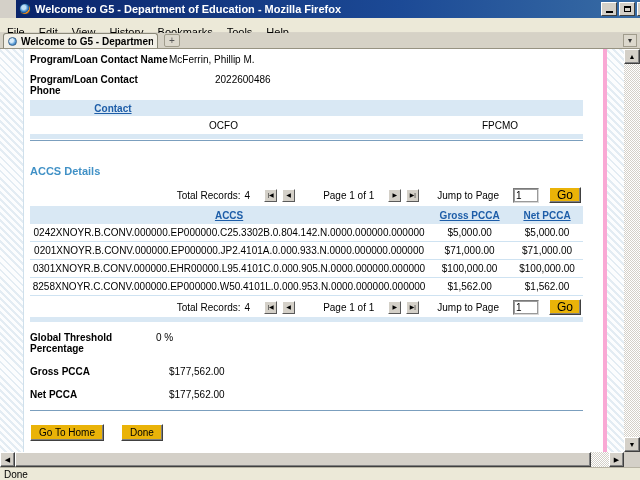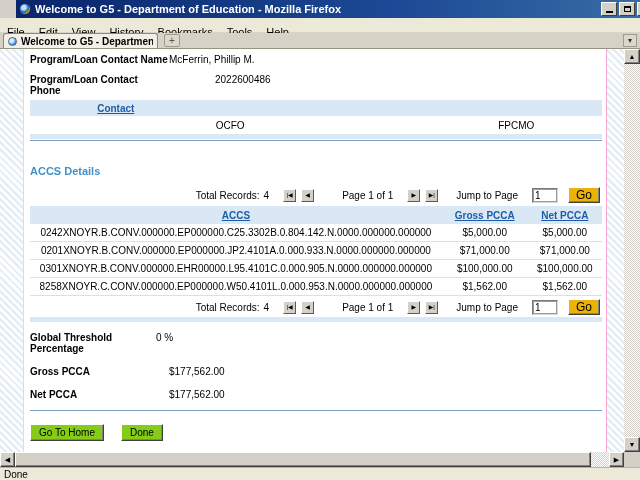--- a/index.html
+++ b/index.html
@@ -40,21 +40,21 @@
   .listtabs-btn { position:absolute; right:3px; bottom:1px; width:14px; height:13px; background:#dcd8cc;
     border:1px solid #a09c8c; font-size:8px; line-height:12px; text-align:center; color:#333; }
 
   
   .viewport { position:absolute; top:49px; left:0; width:624px; height:403px; background:#fff; overflow:hidden; }
   .hatch { position:absolute; top:0; bottom:0;
     background:repeating-linear-gradient(45deg,#fcfdfe 0 3px,#e3ecf3 3px 5px); }
   .hatch-left { left:0; width:23px; }
   .hatch-right { right:0; width:17px; }
   .content { position:absolute; top:0; bottom:0; left:23px; right:17px; background:#fff;
-    border-left:1px solid #cfe0ec; border-right:1px solid #f9a8d4; padding:4px 4px 0 6px; }
+    border-left:1px solid #cfe0ec; border-right:4px solid #f9a8d4; padding:4px 20px 0 6px; }
 
   .field-row { display:flex; align-items:flex-start; }
   .field-label { font-weight:bold; width:139px; flex:0 0 139px; }
   .field-label.narrow { width:126px; flex:0 0 126px; }
   .field-value { }
 
   .office-table { margin-top:4px; }
   .office-head { display:flex; height:16px; background:#d9e8f4; align-items:center; }
   .office-vals { display:flex; height:18px; align-items:center; }
   .office-col1 { width:70%; text-align:center; }
@@ -81,21 +81,21 @@
     font-family:"Liberation Sans",sans-serif; }
 
   .accs-table { margin-top:3px; }
   .accs-head { display:flex; height:18px; background:#d9e8f4; align-items:center; }
   .accs-row { display:flex; height:18px; align-items:center; border-bottom:1px solid #cfe3f2; }
   .accs-c1 { width:72%; text-align:center; }
   .accs-c2 { width:15%; text-align:center; }
   .accs-c3 { width:13%; text-align:center; }
 
   .btn-row { display:flex; gap:17px; margin-top:13px; }
-  .app-btn { height:17px; background:#84cc16; border:1px solid; border-color:#fff #404040 #404040 #fff;
+  .app-btn { height:17px; background:#eab308; border:1px solid; border-color:#fff #404040 #404040 #fff;
     box-shadow:inset -1px -1px 0 #808080; font-size:10px; padding:0 8px;
     font-family:"Liberation Sans",sans-serif; }
 
   
   .checker { background-color:#d4d0c8;
     background-image:linear-gradient(45deg,#fff 25%,transparent 25%,transparent 75%,#fff 75%),
       linear-gradient(45deg,#fff 25%,transparent 25%,transparent 75%,#fff 75%);
     background-size:2px 2px; background-position:0 0,1px 1px; }
   .vscroll { position:absolute; top:49px; right:0; width:16px; height:403px; }
   .sbtn { position:absolute; width:16px; height:15px; background:#d4d0c8; border:1px solid;

